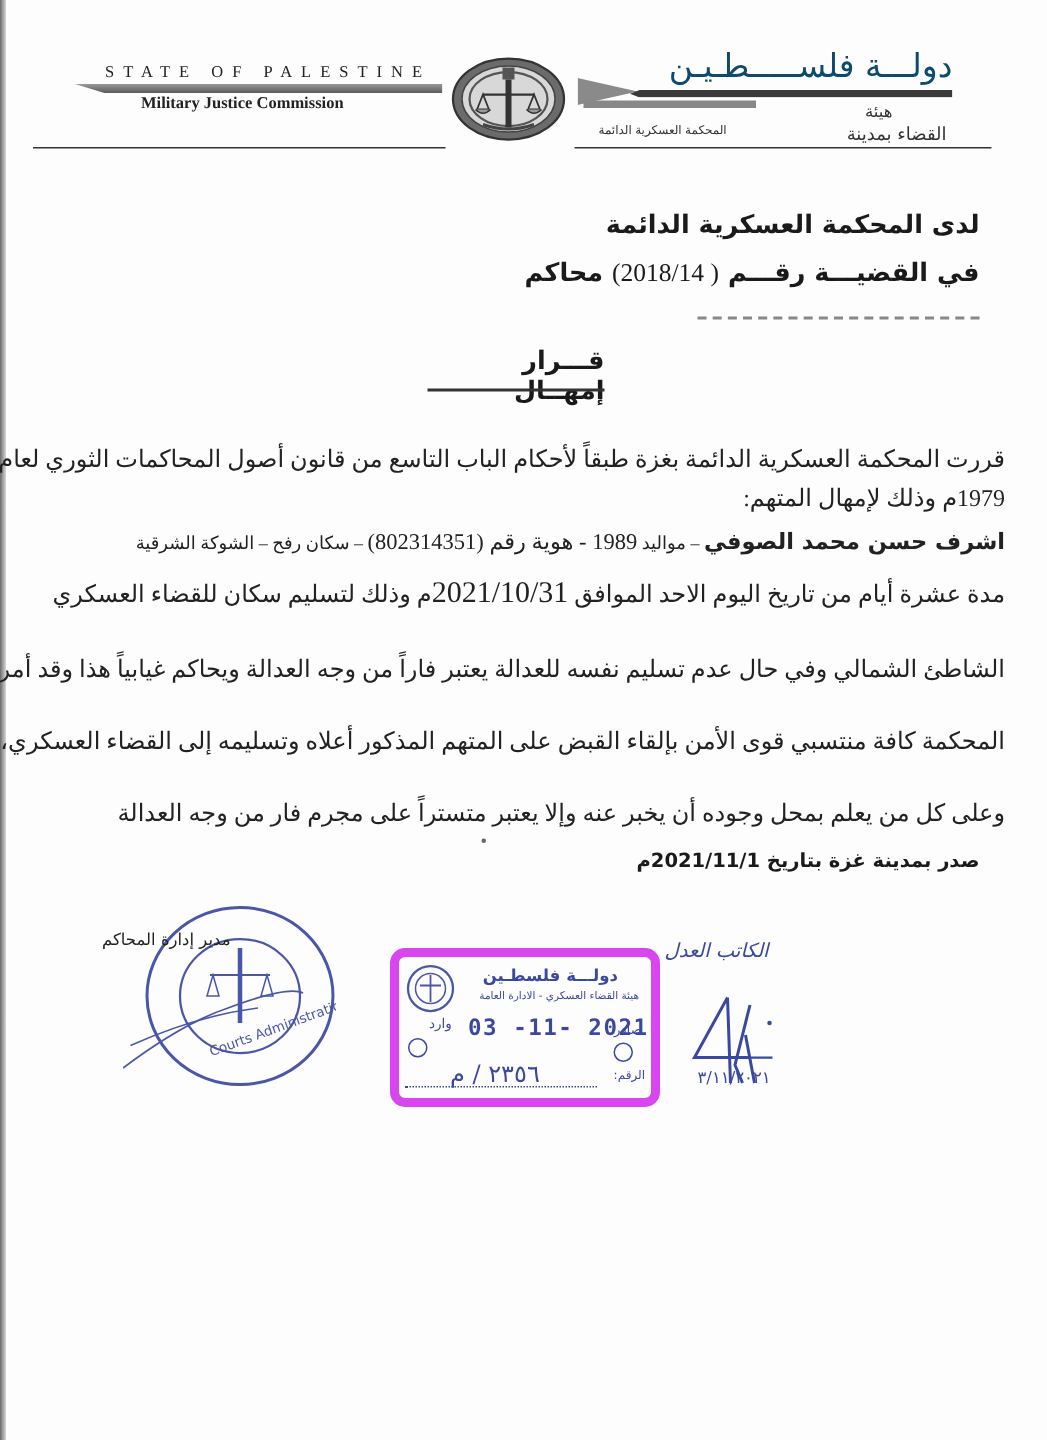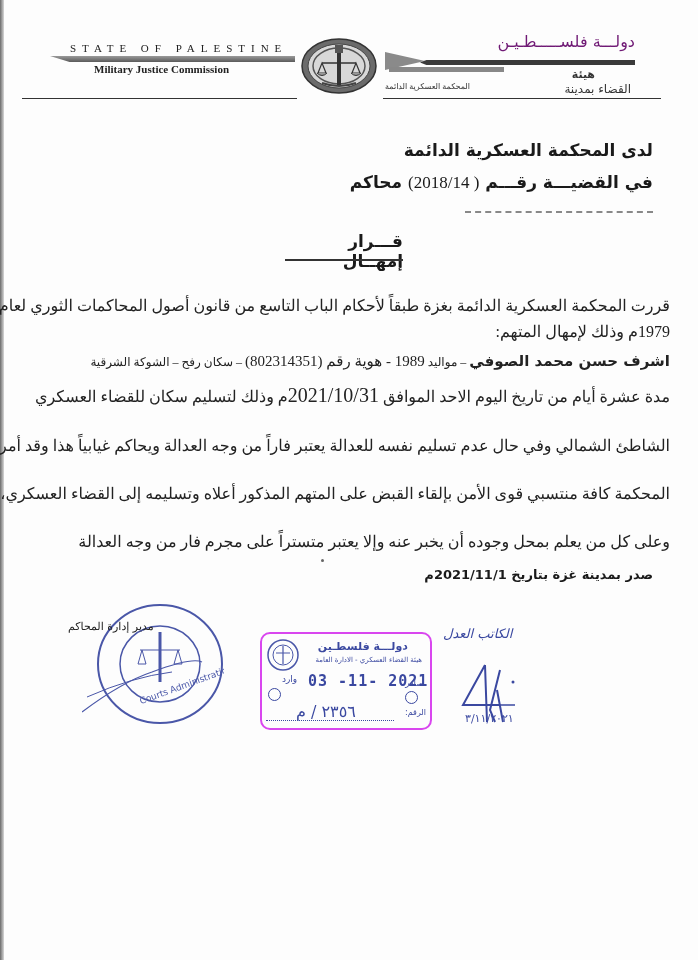--- a/index.html
+++ b/index.html
@@ -10,27 +10,27 @@
     .left-edge { position: absolute; left: 0; top: 0; width: 4px; height: 960px; background: linear-gradient(to right, #6a6a6a, #d8d8d8); }
     
     .lh-en { position: absolute; left: 50px; top: 40px; width: 250px; }
     .lh-state { position: absolute; left: 20px; top: 2px; font-family: "Liberation Serif", serif; font-weight: normal; font-size: 11px; letter-spacing: 6px; color: #222; white-space: nowrap; }
     .lh-bar-en { position: absolute; left: 0; top: 16px; width: 245px; height: 6px; background: linear-gradient(to bottom, #9a9a9a, #5a5a5a); clip-path: polygon(0 0, 100% 0, 100% 100%, 8% 100%); }
     .lh-mjc { position: absolute; left: 44px; top: 23px; font-family: "Liberation Serif", serif; font-weight: bold; font-size: 11px; color: #222; white-space: nowrap; }
     .lh-line-l { position: absolute; left: 22px; top: 98px; width: 275px; height: 1px; background: #333; }
     .lh-line-r { position: absolute; left: 383px; top: 98px; width: 278px; height: 1px; background: #333; }
     .emblem { position: absolute; left: 300px; top: 37px; width: 78px; height: 58px; }
     .lh-ar { position: absolute; left: 385px; top: 32px; width: 250px; height: 70px; }
-    .lh-ar-title { position: absolute; right: 0; top: 0; font-family: "DejaVu Sans", sans-serif; font-size: 16px; color: #701a75; direction: rtl; white-space: nowrap; letter-spacing: 1px; }
+    .lh-ar-title { position: absolute; right: 0; top: 0; font-family: "DejaVu Sans", sans-serif; font-size: 22px; color: #0c4a6e; direction: rtl; white-space: nowrap; letter-spacing: 1px; }
     .lh-bar-ar1 { position: absolute; right: 0; top: 28px; width: 215px; height: 5px; background: #3a3a3a; clip-path: polygon(0 50%, 3% 0, 100% 0, 100% 100%, 3% 100%); }
     .lh-bar-ar2 { position: absolute; left: 0; top: 20px; width: 40px; height: 18px; background: #8a8a8a; clip-path: polygon(0 0, 100% 50%, 0 100%); }
     .lh-bar-ar3 { position: absolute; left: 4px; top: 35px; width: 115px; height: 5px; background: #888; }
-    .lh-hayaa { position: absolute; right: 40px; top: 36px; font-family: "DejaVu Sans", sans-serif; font-size: 11px; color: #333; font-weight: bold; }
+    .lh-hayaa { position: absolute; right: 40px; top: 36px; font-family: "DejaVu Sans", sans-serif; font-size: 11px; color: #333; }
     .lh-qada { position: absolute; right: 4px; top: 50px; font-family: "DejaVu Sans", sans-serif; font-size: 12px; color: #333; direction: rtl; white-space: nowrap; }
-    .lh-court { position: absolute; left: 0; top: 50px; font-family: Liberation Serif, serif; font-size: 8px; color: #333; direction: rtl; white-space: nowrap; }
+    .lh-court { position: absolute; left: 14px; top: 50px; font-family: Liberation Sans, sans-serif; font-size: 8px; color: #333; direction: rtl; white-space: nowrap; }
 
     
     .court-name { position: absolute; right: 45px; top: 140px; font-family: "DejaVu Sans", sans-serif; font-weight: bold; font-size: 17px; direction: rtl; white-space: nowrap; }
     .case-no { position: absolute; right: 45px; top: 172px; font-family: "DejaVu Sans", sans-serif; font-weight: bold; font-size: 17px; direction: rtl; white-space: nowrap; }
     .case-no .num { font-family: "Liberation Serif", serif; font-weight: normal; font-size: 17px; }
     .dash-line { position: absolute; left: 465px; top: 211px; width: 188px; border-top: 2px dashed #888; }
 
     .decision-title { position: absolute; left: 285px; top: 231px; width: 118px; font-family: "DejaVu Sans", sans-serif; font-weight: bold; font-size: 17px; direction: rtl; }
     .decision-underline { position: absolute; left: 285px; top: 259px; width: 118px; height: 2px; background: #333; }
 
@@ -46,21 +46,21 @@
     .accused-name { font-family: "DejaVu Sans", sans-serif; font-weight: bold; font-size: 15px; }
     .small { font-size: 12px; }
     .small-num { font-size: 15px; }
     .big-date { font-size: 20px; }
     .issued { position: absolute; right: 45px; top: 567px; direction: rtl; white-space: nowrap; font-family: "DejaVu Sans", sans-serif; font-weight: bold; font-size: 13px; }
     .dot-mark { position: absolute; left: 321px; top: 559px; width: 3px; height: 3px; background: #666; border-radius: 50%; }
 
     
     .stamp-round { position: absolute; left: 82px; top: 602px; width: 142px; height: 124px; }
     .stamp-round-label { position: absolute; left: 68px; top: 620px; font-family: "DejaVu Serif", serif; font-size: 11px; color: #222; direction: rtl; white-space: nowrap; }
-    .stamp-rect { position: absolute; left: 260px; top: 632px; width: 168px; height: 94px; border: 2px solid #d946ef; border-radius: 10px; color: #3a48a0; font-family: "DejaVu Sans", sans-serif; }
+    .stamp-rect { position: absolute; left: 260px; top: 632px; width: 168px; height: 94px; border: 6px solid #d946ef; border-radius: 10px; color: #3a48a0; font-family: "DejaVu Sans", sans-serif; }
     .sr-title { position: absolute; right: 22px; top: 6px; font-size: 11px; font-weight: bold; direction: rtl; }
     .sr-sub { position: absolute; right: 8px; top: 22px; font-size: 7px; direction: rtl; white-space: nowrap; }
     .sr-date { position: absolute; left: 46px; top: 38px; font-size: 15px; letter-spacing: 1px; font-family: "DejaVu Sans Mono", monospace; font-weight: bold; }
     .sr-out { position: absolute; right: 6px; top: 44px; font-size: 9px; direction: rtl; }
     .sr-in { position: absolute; left: 20px; top: 40px; font-size: 9px; direction: rtl; }
     .sr-circle1 { position: absolute; left: 6px; top: 54px; width: 11px; height: 11px; border: 1.5px solid #3a48a0; border-radius: 50%; }
     .sr-circle2 { position: absolute; right: 12px; top: 57px; width: 11px; height: 11px; border: 1.5px solid #3a48a0; border-radius: 50%; }
     .sr-numlabel { position: absolute; right: 4px; top: 74px; font-size: 8px; direction: rtl; }
     .sr-num { position: absolute; left: 34px; top: 68px; font-size: 16px; direction: rtl; font-family: "DejaVu Serif", serif; letter-spacing: 2px; }
     .sr-line { position: absolute; left: 4px; right: 36px; top: 86px; border-top: 1px dotted #3a48a0; }

